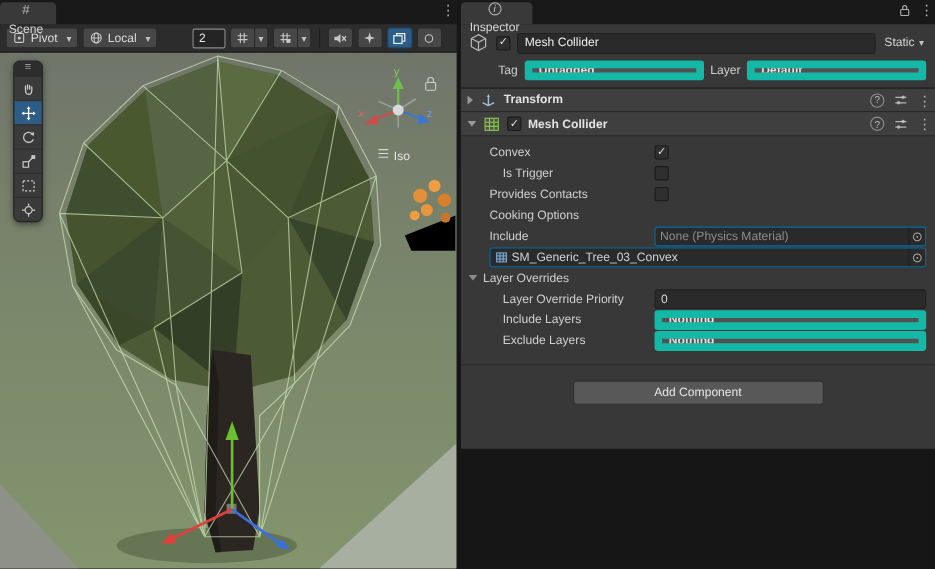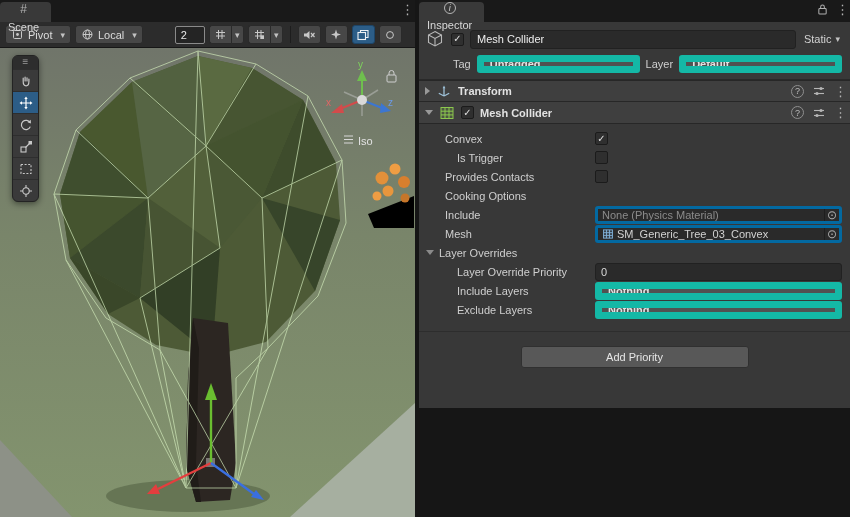--- a/index.html
+++ b/index.html
@@ -22,21 +22,21 @@
   .caret::before { content:"▾"; }
   .checkbox { width:13px; height:13px; background:#2f2f2f; border:1px solid #1b1b1b; border-radius:2px;
               display:flex; align-items:center; justify-content:center; color:#dfdfdf;
               font-size:10px; line-height:10px; flex:0 0 auto; }
   .dropdown { height:18px; background:#515151; border:7px solid #14b8a6; border-radius:3px;
               display:flex; align-items:center; padding:0 16px 0 6px; position:relative;
               color:#e2e2e2; white-space:nowrap; overflow:hidden;font-weight:bold; }
   .dropdown::after { content:"▾"; position:absolute; right:4px; top:3px; color:#c8c8c8; font-size:9px; }
   .textfield { height:18px; background:#2a2a2a; border:1px solid #212121; border-radius:3px;
                color:#d8d8d8; padding:0 5px; font-family:"Liberation Sans",sans-serif; font-size:11px; width:100%; }
-  .objfield { height:18px; background:#2a2a2a; border:3px solid #0369a1; border-radius:3px;
+  .objfield { height:18px; background:#2a2a2a; border:1px solid #0369a1; border-radius:3px;
               display:flex; align-items:center; padding-left:4px; flex:1; overflow:hidden; }
   .objfield .objtext { flex:1; white-space:nowrap; overflow:hidden; text-overflow:ellipsis; }
   .objfield .none { color:#8b8b8b; }
   .picker { width:15px; height:16px; border-left:1px solid #1e1e1e; display:flex; align-items:center;
             justify-content:center; color:#a8a8a8; font-size:12px; flex:0 0 auto; }
   .picker::before { content:"⊙"; }
   .help-icon { width:13px; height:13px; border-radius:50%; border:1px solid #8f8f8f; color:#bdbdbd;
                font-size:9px; display:flex; align-items:center; justify-content:center; }
   .help-icon::before { content:"?"; }
 
@@ -474,21 +474,20 @@
       <div class="prow">
         <span class="plabel">Include</span>
         <span class="pcontrol">
           <div class="objfield">
             <span class="objtext none">None (Physics Material)</span>
             <span class="picker"></span>
           </div>
         </span>
       </div>
       <div class="prow">
-        <span class="plabel">Mesh</span>
         <span class="pcontrol">
           <div class="objfield">
             <span style="margin-right:3px">
               <svg width="12" height="12" viewBox="0 0 16 16" fill="rgba(110,160,210,0.2)" stroke="#7fb0d8" stroke-width="1.2">
                   <rect x="2" y="2.5" width="12" height="11"></rect>
                   <path d="M2 6.2 H14 M2 9.9 H14 M6 2.5 V13.5 M10 2.5 V13.5" fill="none"></path>
                 </svg>
             </span>
             <span class="objtext">SM_Generic_Tree_03_Convex</span>
             <span class="picker"></span>
@@ -518,16 +517,16 @@
         <span class="plabel ind">Exclude Layers</span>
         <span class="pcontrol">
             <div class="dropdown">
               <span>Nothing</span>
             </div>
           </span>
       </div>
     </div>
 
     <div class="add-wrap">
-      <button class="add-btn">Add Priority</button>
+      <button class="add-btn">Add Component</button>
     </div>
   </div>
 </div>
 
 </body></html>

